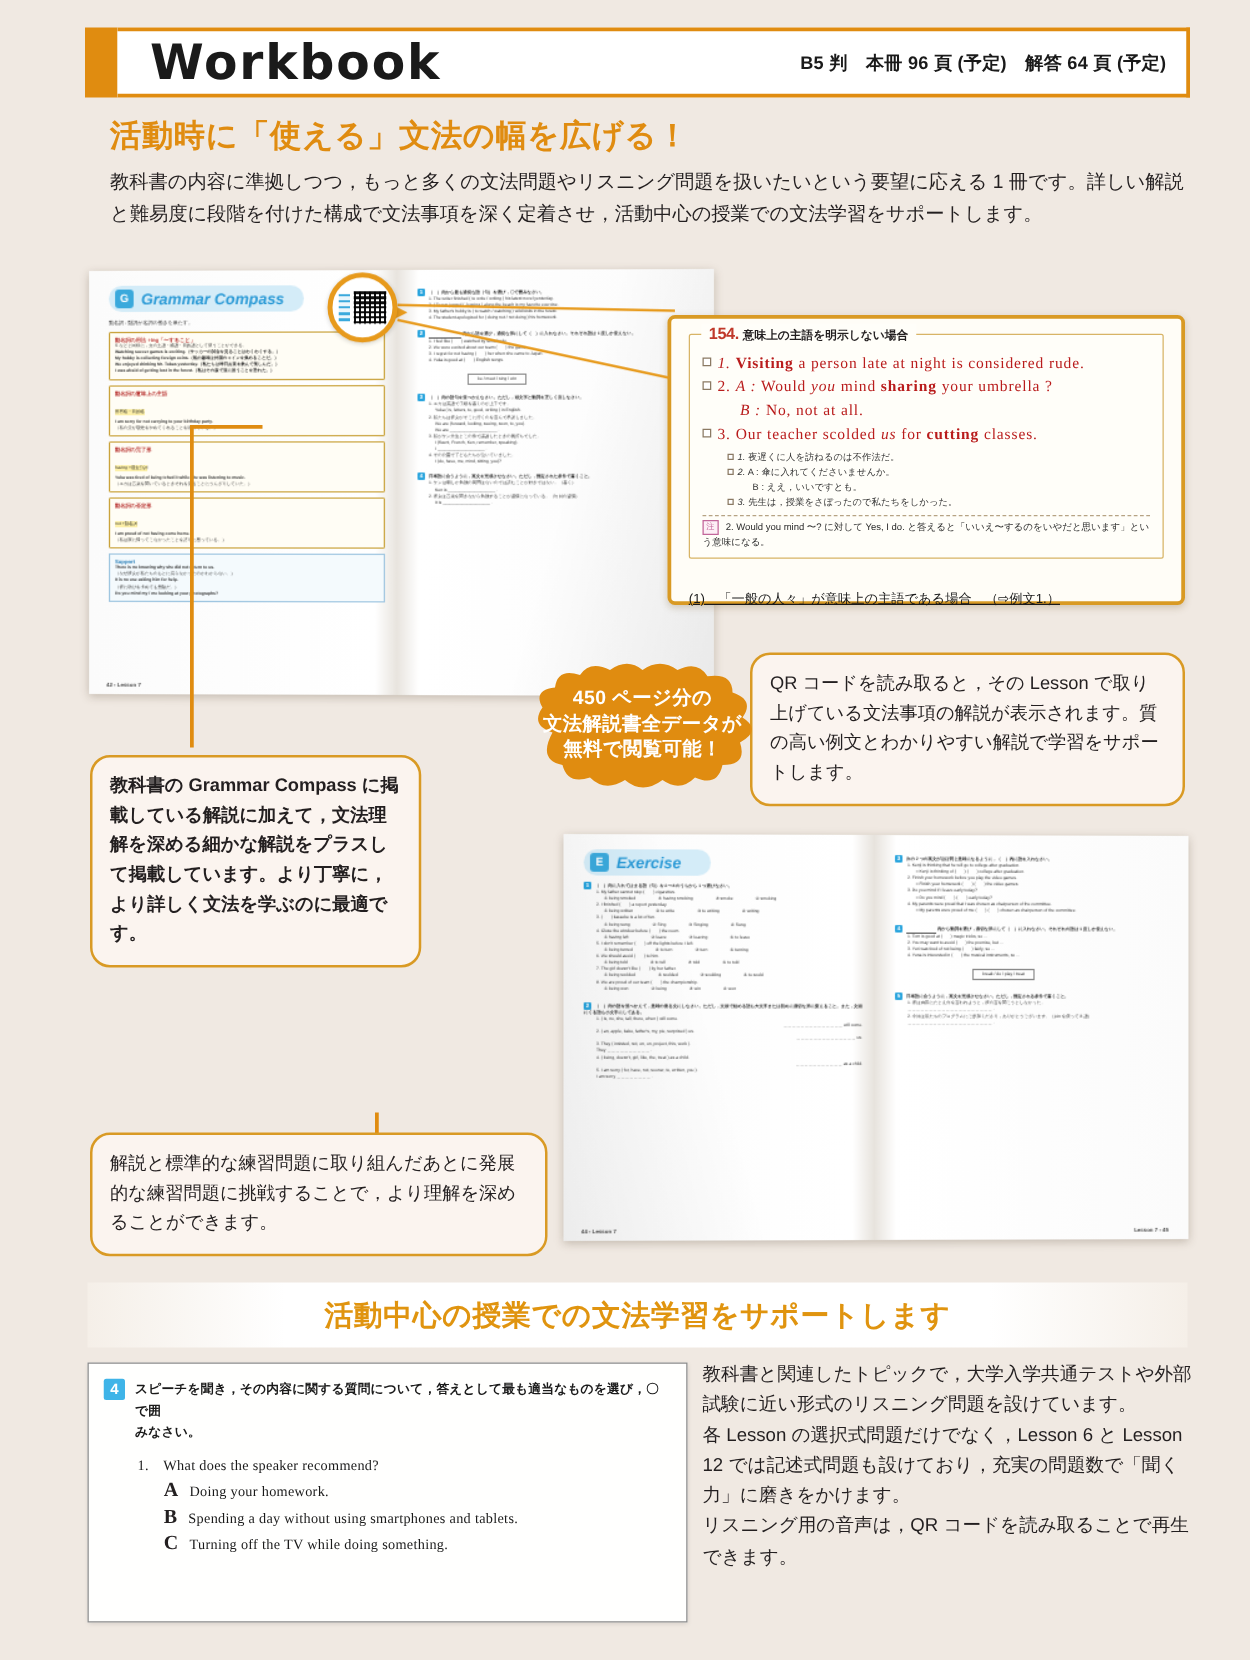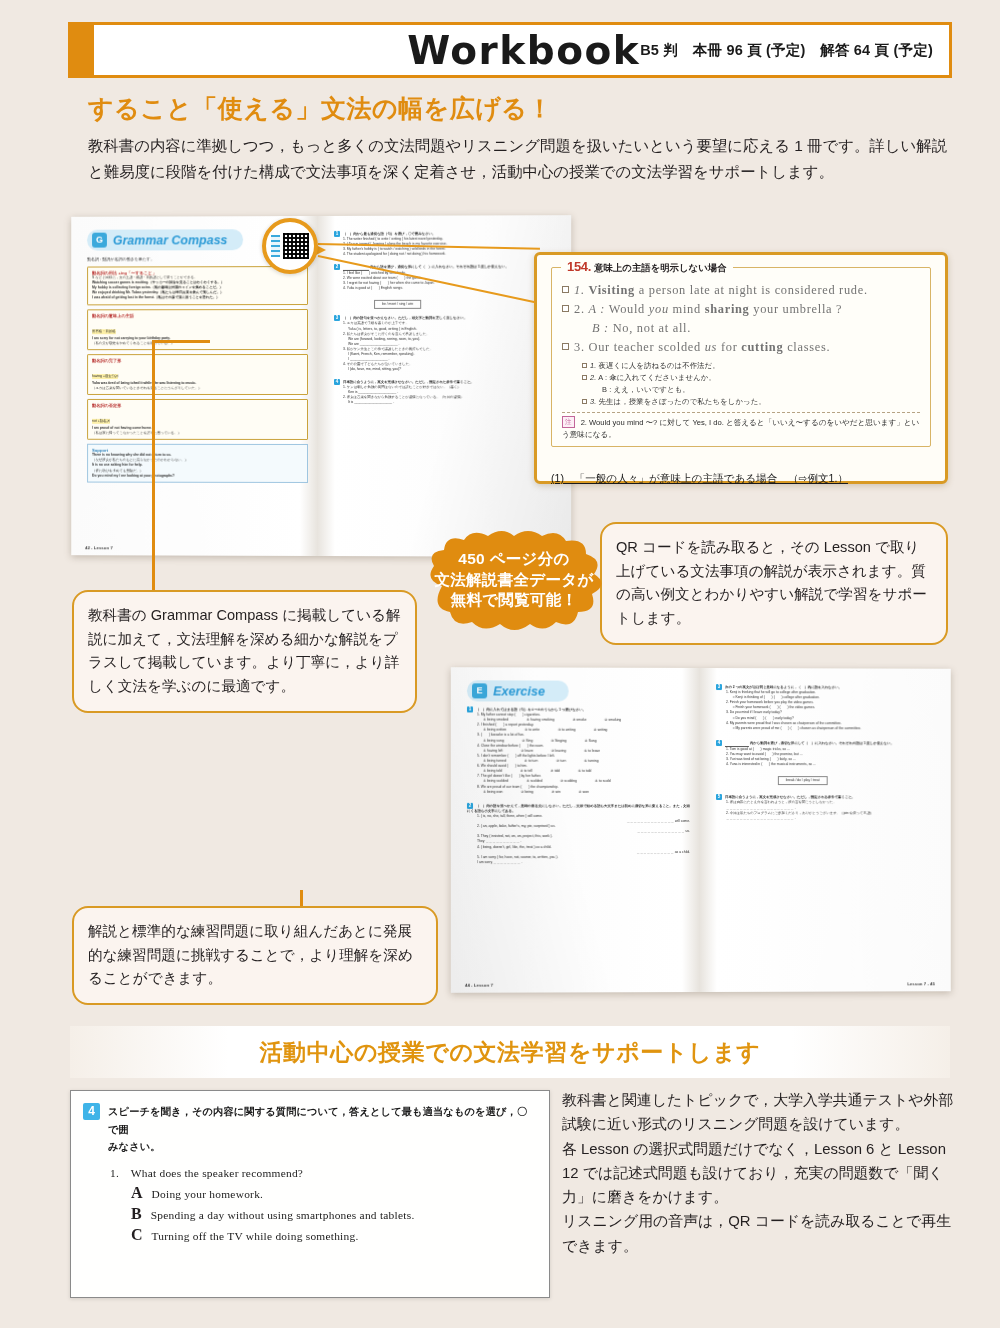--- a/index.html
+++ b/index.html
@@ -27,21 +27,21 @@
     background: #e08c10;
     flex: 0 0 26px;
   }
   .header-box {
     flex: 1;
     background: #ffffff;
     border: 3px solid #e08c10;
     border-left: none;
     display: flex;
     align-items: center;
-    justify-content: flex-end;
+    justify-content: space-between;
     padding: 0 16px 0 26px;
   }
   .wb-title {
     font-size: 39px;
     font-weight: bold;
     letter-spacing: 1.5px;
     color: #1a1a1a;
     line-height: 1;
     font-family: "DejaVu Sans", sans-serif;
   }
@@ -170,21 +170,21 @@
     position:relative;
   }
   .d154-legend {
     position:absolute; top:-9px; left:9px; background:#fffef9; padding:0 6px;
     font-size:11px; font-weight:bold; color:#231f20;
   }
   .d154-legend .num { color:#c0392b; font-size:13px; font-weight:bold; letter-spacing:-.3px; }
   .d154-legend .jp { font-size:9.4px; font-weight:bold; }
   .en-line {
     font-family:"Liberation Serif","DejaVu Serif",serif;
-    font-size:12.4px; line-height:1.52; letter-spacing:.7px; color:#737373;
+    font-size:12.4px; line-height:1.52; letter-spacing:.7px; color:#b91c1c;
   }
   .en-line b { font-weight:bold; }
   .en-line i { font-style:italic; }
   .ck {
     display:inline-block; width:7px;height:7px;border:1px solid #8b7a63; margin-right:5px;
     vertical-align:1px; background:#fff;
   }
   .ja-line {
     font-size:7.4px; line-height:1.6; color:#333; letter-spacing:.1px;margin-left:20px;
   }
@@ -203,21 +203,21 @@
     background:#fbf4ef;
     border:2.3px solid #d99a24;
     border-radius:16px;
     padding:12px 14px;
     font-size:14.6px;
     line-height:1.62;
     color:#231f20;
     z-index:5;
   }
   .bubble-qr { left:600px; top:522px; width:348px; }
-  .bubble-left1 { left:72px; top:590px; width:345px; }
+  .bubble-left1 { left:72px; top:604px; width:265px;font-weight:bold; }
   .bubble-left2 { left:72px; top:906px; width:366px; }
 
   
   .conn {
     position:absolute; background:#e08c10; z-index:4;
   }
 
   
   .burst {
     position:absolute; left:418px; top:528px;
@@ -293,21 +293,21 @@
 <body>
 
 <div class="header-band">
   <div class="header-accent"></div>
   <div class="header-box">
     <div class="wb-title">Workbook</div>
     <div class="wb-spec">B5 判　本冊 96 頁 (予定)　解答 64 頁 (予定)</div>
   </div>
 </div>
 
-<div class="lead-head">すること「使える」文法の幅を広げる！</div>
+<div class="lead-head">活動時に「使える」文法の幅を広げる！</div>
 <div class="lead-body">教科書の内容に準拠しつつ，もっと多くの文法問題やリスニング問題を扱いたいという要望に応える 1 冊です。詳しい解説と難易度に段階を付けた構成で文法事項を深く定着させ，活動中心の授業での文法学習をサポートします。</div>
 
 <div class="conn" style="left:152px; top:340px; width:3px; height:258px;"></div>
 <div class="conn" style="left:152px; top:340px; width:58px; height:3px;"></div>
 <div class="conn" style="left:300px; top:890px; width:3px; height:18px;"></div>
 
 <div class="spread1">
 
   <div class="pg-left">
     <div class="gc-head">

